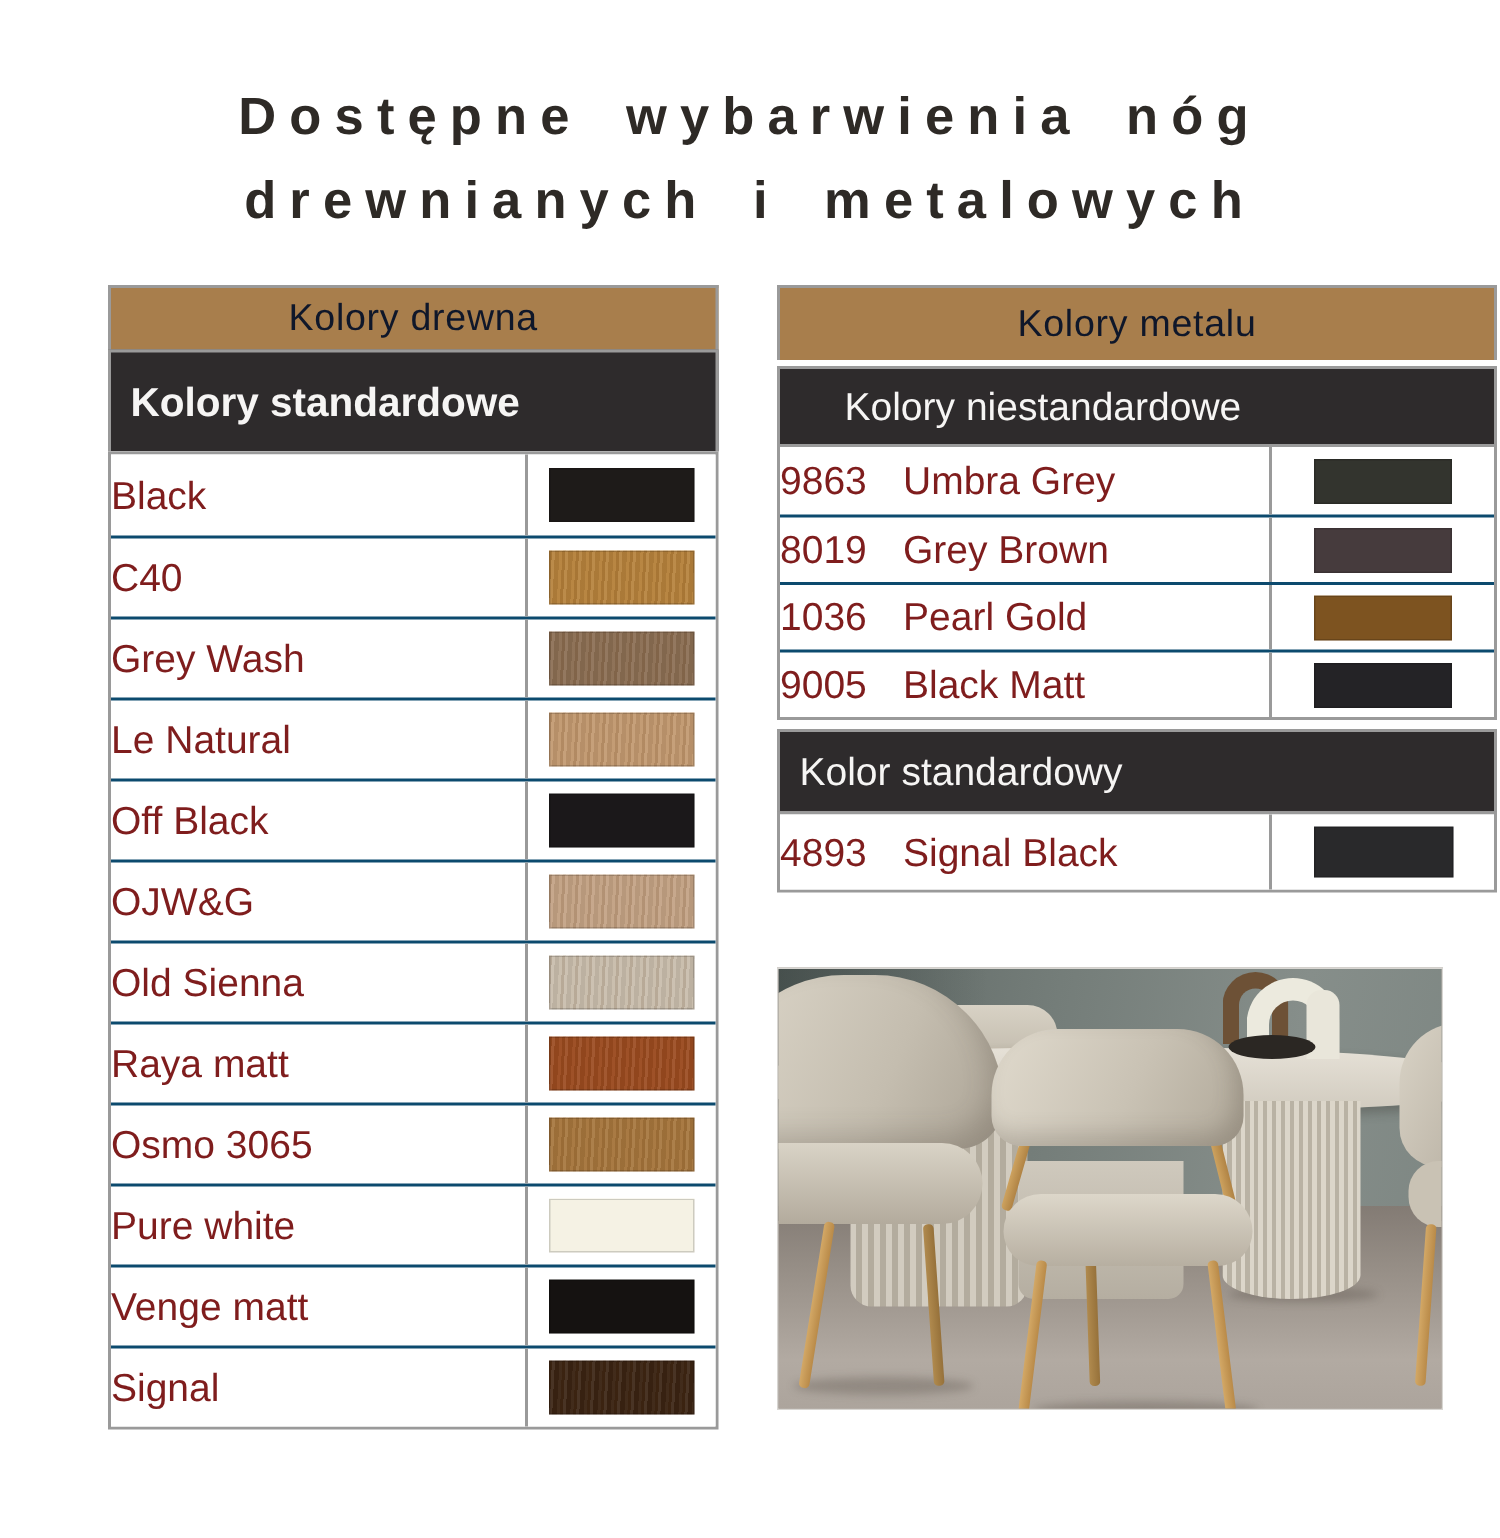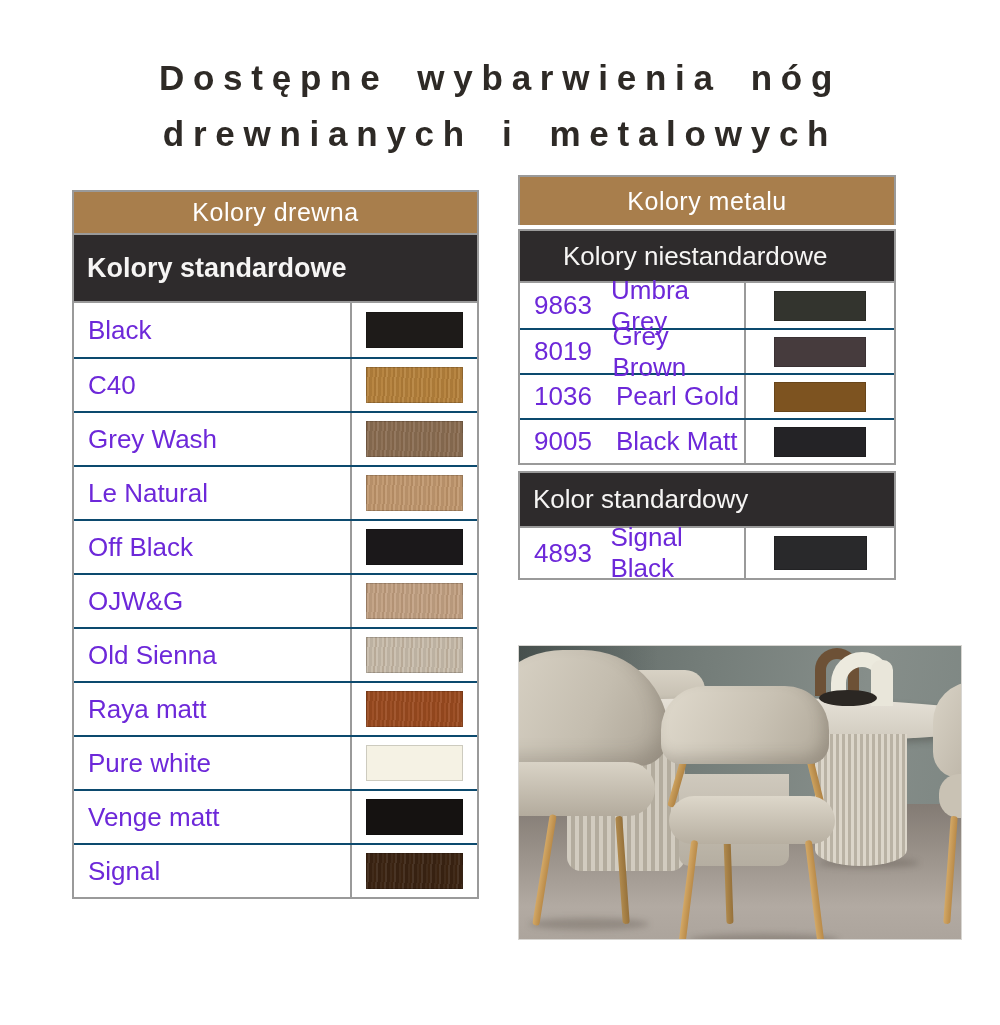--- a/index.html
+++ b/index.html
@@ -8,59 +8,59 @@
     font-family:"Liberation Sans", sans-serif;overflow:hidden;
   }
   
   .title{
     position:absolute;top:50px;left:0;width:1000px;text-align:center;
     font-weight:bold;font-size:35px;line-height:1.6;color:#2e2a26;
     letter-spacing:.25em;word-spacing:.30em;
   }
   
   .tbl-header-brown{
-    background:#a87e4c;color:#ffffff;text-align:right;
+    background:#a87e4c;color:#0f172a;text-align:right;
     display:flex;align-items:center;justify-content:center;
     font-size:25px;letter-spacing:.02em;
     border:2px solid #9a9a9a;border-bottom:none;box-sizing:border-box;
   }
   .tbl-header-dark{
     background:#2e2b2c;color:#f6f5f4;display:flex;align-items:center;
     font-size:27px;padding-left:13px;box-sizing:border-box;
     border:2px solid #9a9a9a;border-bottom:none;
   }
   .rows{border:2px solid #9a9a9a;box-sizing:border-box;background:#fff;}
   .row{
     display:flex;align-items:stretch;box-sizing:border-box;
     border-top:2px solid #0c4a6e;background:#fff;
   }
   .row:first-child{border-top:none;}
   .row .label-cell{
     flex:1;display:flex;align-items:center;
-    font-size:26px;color:#6d28d9;padding-left:14px;box-sizing:border-box;
+    font-size:26px;color:#7f1d1d;box-sizing:border-box;
   }
   .row .swatch-cell{
     display:flex;align-items:center;justify-content:center;
     border-left:2px solid #9a9a9a;box-sizing:border-box;
   }
   .swatch{box-shadow:inset 0 0 0 1px rgba(0,0,0,.16);}
   .swatch.wood{
     background-image:repeating-linear-gradient(93deg,
       rgba(66,36,8,.12) 0 2px, rgba(255,255,255,.08) 2px 4px,
       rgba(0,0,0,.06) 4px 7px, rgba(255,255,255,.04) 7px 9px);
   }
   
   .wood-tbl{position:absolute;left:72px;top:190px;width:407px;}
   .wood-tbl .tbl-header-brown{height:43px;}
   .wood-tbl .tbl-header-dark{height:68px;font-weight:bold;}
   .wood-tbl .row{height:54px;}
   .wood-tbl .swatch-cell{width:127px;}
   .wood-tbl .swatch{width:97px;height:36px;}
   
-  .metal-col{position:absolute;left:518px;top:175px;width:378px;}
+  .metal-col{position:absolute;left:518px;top:190px;width:480px;}
   .metal-col .tbl-header-brown{height:50px;}
   .metal-col .hdr-nonstd{margin-top:4px;height:52px;font-size:26px;padding-left:43px;}
   .metal-col .row{height:45px;}
   .metal-col .swatch-cell{width:150px;}
   .metal-col .swatch{width:92px;height:30px;}
   .metal-col .code{width:82px;display:inline-block;}
   .metal-col .hdr-std{margin-top:6px;height:55px;font-size:26px;}
   .metal-col .std-rows .row{height:50px;}
   .metal-col .std-rows .swatch{width:93px;height:34px;}
   
@@ -192,20 +192,26 @@
           <div class="swatch wood" style="background-color: rgb(200, 188, 171);"></div>
         </div>
     </div>
     <div class="row">
       <div class="label-cell">Raya matt</div>
       <div class="swatch-cell">
           <div class="swatch wood" style="background-color: rgb(154, 74, 31);"></div>
         </div>
     </div>
     <div class="row">
+      <div class="label-cell">Osmo 3065</div>
+      <div class="swatch-cell">
+          <div class="swatch wood" style="background-color: rgb(165, 117, 60);"></div>
+        </div>
+    </div>
+    <div class="row">
       <div class="label-cell">Pure white</div>
       <div class="swatch-cell">
           <div class="swatch solid" style="background-color: rgb(245, 242, 228);"></div>
         </div>
     </div>
     <div class="row">
       <div class="label-cell">Venge matt</div>
       <div class="swatch-cell">
           <div class="swatch solid" style="background-color: rgb(21, 18, 17);"></div>
         </div>

